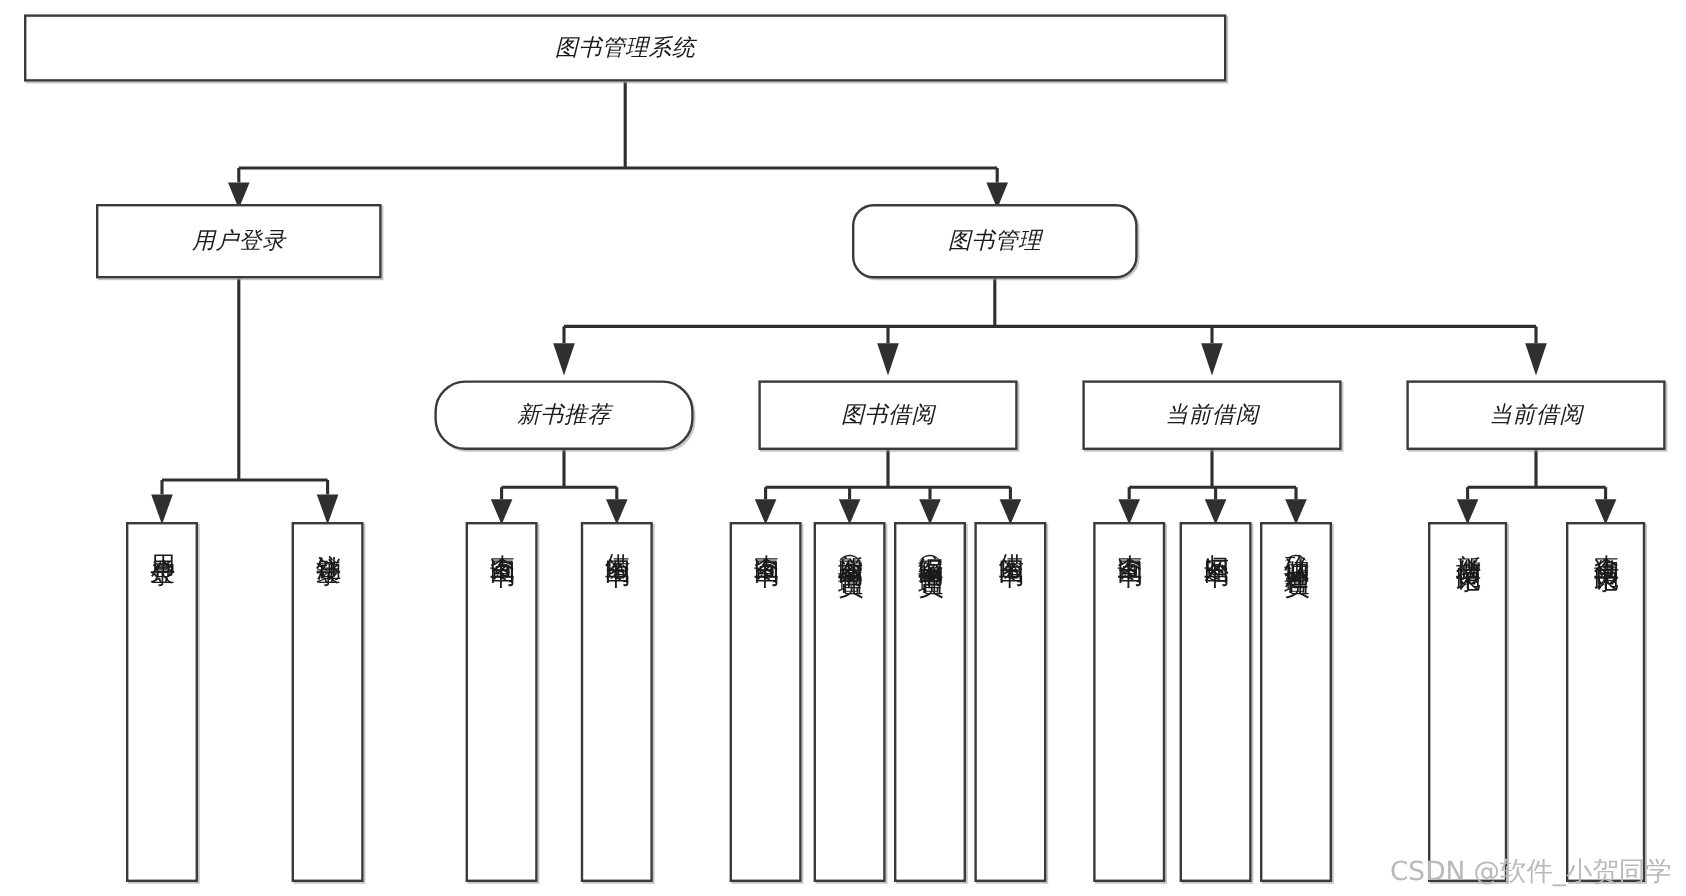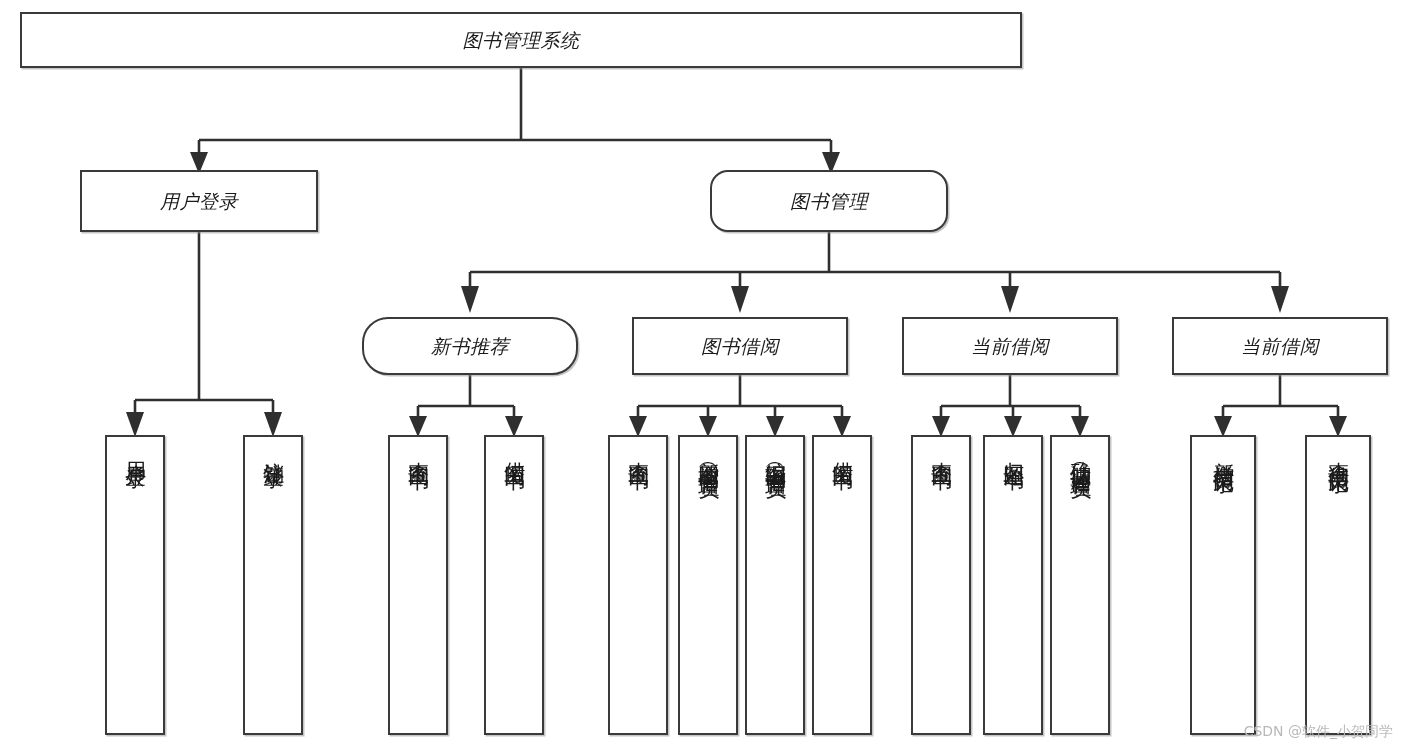--- a/index.html
+++ b/index.html
@@ -59,21 +59,21 @@
     text-orientation: upright;
     font-size: 21px;
     line-height: 1.12;
     letter-spacing: 2.5px;
     white-space: nowrap;
   }
   #watermark {
     position: absolute;
     right: 12px;
     bottom: 6px;
-    font-size: 14px;
+    font-size: 22px;
     color: #b9b9b9;
     font-family: "DejaVu Sans", "Liberation Sans", sans-serif;
     white-space: nowrap;
     user-select: none;
     margin-top: 36px;
   }
 </style>
 </head>
 <body>
 

